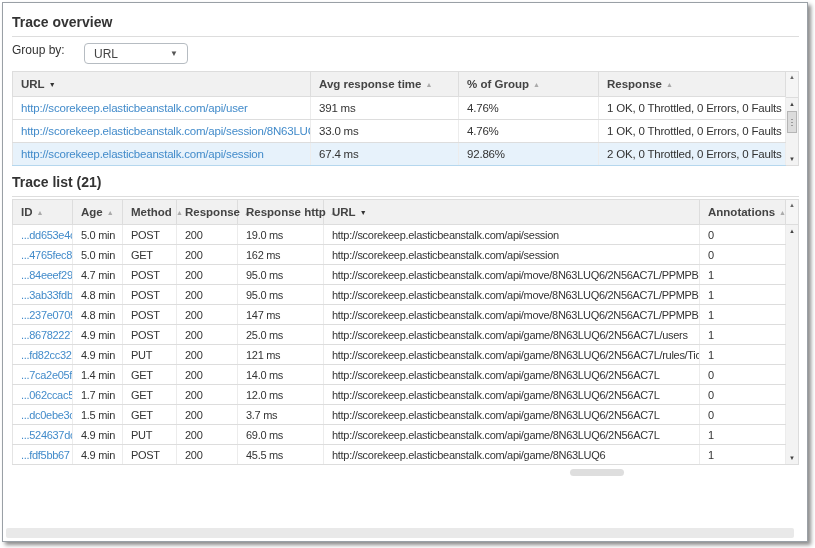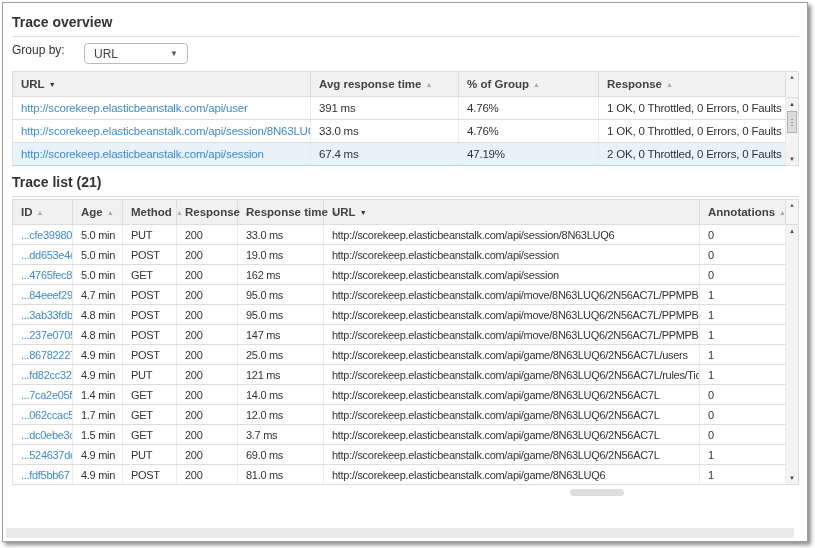--- a/index.html
+++ b/index.html
@@ -120,21 +120,21 @@
             </tr>
             <tr>
               <td><a class="lnk">http://scorekeep.elasticbeanstalk.com/api/session/8N63LUQ6</a></td>
               <td>33.0 ms</td>
               <td>4.76%</td>
               <td>1 OK, 0 Throttled, 0 Errors, 0 Faults</td>
             </tr>
             <tr class="selected">
               <td><a class="lnk">http://scorekeep.elasticbeanstalk.com/api/session</a></td>
               <td>67.4 ms</td>
-              <td>47.19%</td>
+              <td>92.86%</td>
               <td>2 OK, 0 Throttled, 0 Errors, 0 Faults</td>
             </tr>
           </tbody>
       </table>
       <div class="vrail">
         <div class="rail-head">▲</div>
         <div class="rail-body">
           <div class="sb-btn">▲</div>
           <div class="sb-thumb"></div>
           <div class="sb-fill"></div>
@@ -155,36 +155,27 @@
             <col style="width:86px">
             <col style="width:376px">
             <col style="width:86px">
         </colgroup>
         <thead>
           <tr>
             <th><span>ID</span><span class="sort">▲</span></th>
             <th><span>Age</span><span class="sort">▲</span></th>
             <th><span>Method</span><span class="sort">▲</span></th>
             <th><span>Response</span><span class="sort">▲</span></th>
-            <th><span>Response time</span><span class="sort">▲</span></th>
+            <th><span>Response http</span><span class="sort">▲</span></th>
             <th><span>URL</span><span class="sort active">▼</span></th>
             <th><span>Annotations</span><span class="sort">▲</span></th>
           </tr>
         </thead>
         <tbody>
             <tr>
-              <td><a class="lnk">...cfe39980</a></td>
-              <td>5.0 min</td>
-              <td>PUT</td>
-              <td>200</td>
-              <td>33.0 ms</td>
-              <td>http://scorekeep.elasticbeanstalk.com/api/session/8N63LUQ6</td>
-              <td>0</td>
-            </tr>
-            <tr>
               <td><a class="lnk">...dd653e4c</a></td>
               <td>5.0 min</td>
               <td>POST</td>
               <td>200</td>
               <td>19.0 ms</td>
               <td>http://scorekeep.elasticbeanstalk.com/api/session</td>
               <td>0</td>
             </tr>
             <tr>
               <td><a class="lnk">...4765fec8</a></td>
@@ -274,21 +265,21 @@
               <td>200</td>
               <td>69.0 ms</td>
               <td>http://scorekeep.elasticbeanstalk.com/api/game/8N63LUQ6/2N56AC7L</td>
               <td>1</td>
             </tr>
             <tr>
               <td><a class="lnk">...fdf5bb67</a></td>
               <td>4.9 min</td>
               <td>POST</td>
               <td>200</td>
-              <td>81.0 ms</td>
+              <td>45.5 ms</td>
               <td>http://scorekeep.elasticbeanstalk.com/api/game/8N63LUQ6</td>
               <td>1</td>
             </tr>
           </tbody>
       </table>
       <div class="vrail">
         <div class="rail-head">▲</div>
         <div class="rail-body">
           <div class="sb-btn">▲</div>
           <div class="sb-fill"></div>

